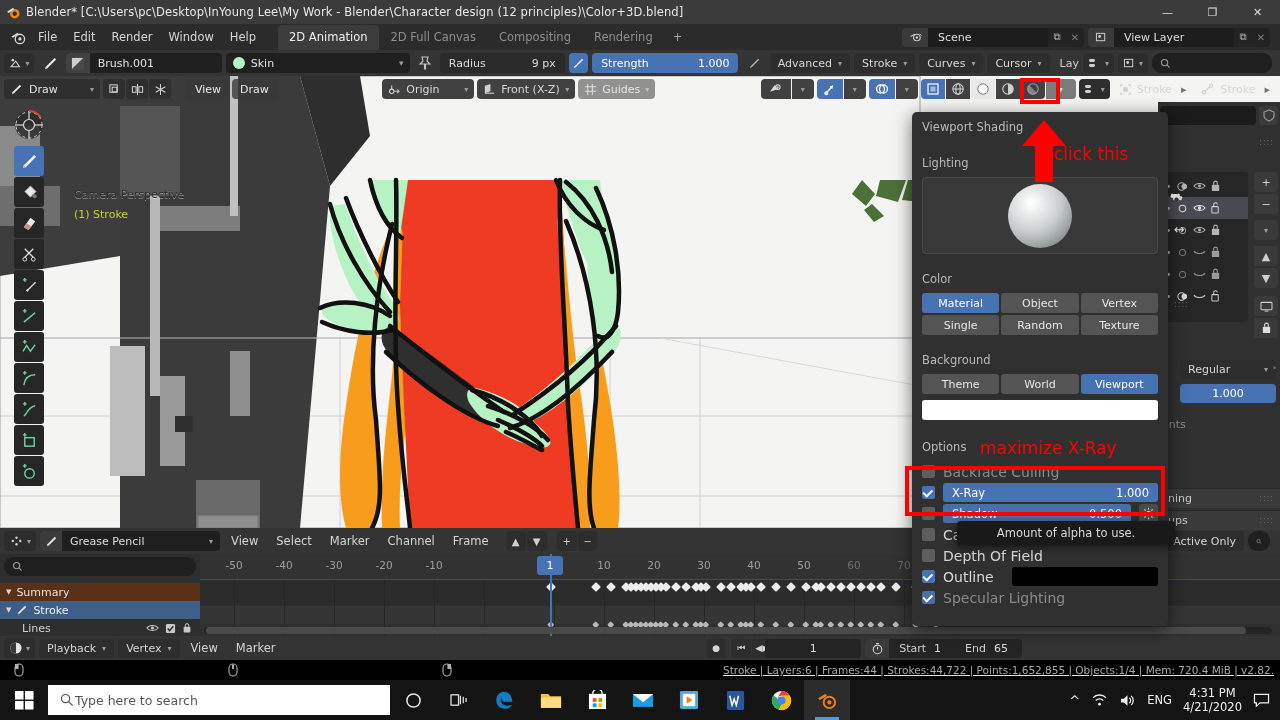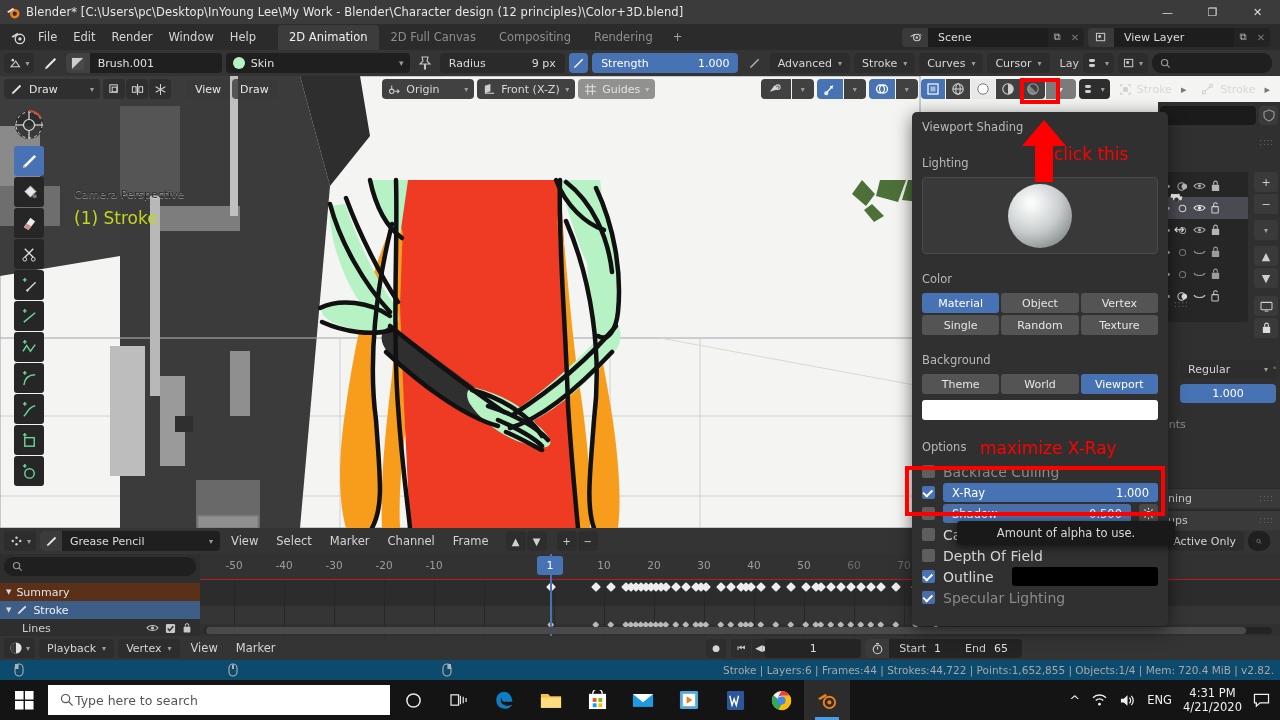--- a/index.html
+++ b/index.html
@@ -80,21 +80,21 @@
   .vph-group { display:flex; gap:1px; }
   .vph-sep { width:10px; }
   .seg { height:20px; min-width:22px; background:#2d2d2dE6; display:flex; align-items:center; justify-content:center; color:#cfcfcf; }
   .seg.first { border-radius:4px 0 0 4px; }
   .seg.last { border-radius:0 4px 4px 0; }
   .seg.on { background:#4772b3; color:#fff; }
   .seg.white { background:#e9e9e9; }
   .vph-right { margin-left:auto; display:flex; align-items:center; gap:3px; }
 
   .vp-textinfo { position:absolute; left:74px; top:112px; z-index:5; font-size:11px; color:#2c2c2c; text-shadow:0 1px 0 rgba(255,255,255,.4); }
-  .vp-obj { position:absolute; left:74px; top:132px; z-index:5; font-size:17px; color:#c3d61b; }
+  .vp-obj { position:absolute; left:74px; top:132px; z-index:5; font-size:11px; color:#c3d61b; }
 
   
   .ltools { position:absolute; left:14px; top:146px; width:30px; z-index:5; display:flex; flex-direction:column; gap:1px; }
   .ltool { width:30px; height:30px; background:#262626; border-radius:3px; display:flex; align-items:center; justify-content:center; position:relative; }
   .ltool.sel { background:#4772b3; }
   .gizmo { position:absolute; left:12px; top:108px; width:34px; height:34px; z-index:5; }
 
   
   .dope-hdr { position:absolute; left:0; top:528px; width:1280px; height:26px; background:#343434; display:flex; align-items:center; gap:4px; padding:0 4px; }
   .ds-menu { font-size:11.5px; color:#d4d4d4; padding:3px 7px; border-radius:3px; }
@@ -135,21 +135,21 @@
   .transport { display:flex; margin-left:auto; margin-right:auto; gap:1px; }
   .tr-btn { width:20px; height:19px; background:#2d2d2d; display:flex; align-items:center; justify-content:center; color:#d4d4d4; font-size:9px; }
   .frame-group { position:absolute; right:258px; top:3px; display:flex; gap:4px; }
   .fnum { width:96px; height:19px; background:#242424; border-radius:4px; display:flex; align-items:center; justify-content:center; font-size:11px; color:#dedede; }
   .frange { height:19px; background:#242424; border-radius:4px; display:flex; align-items:center; font-size:11px; color:#dedede; }
   .frange .ic { width:24px; height:19px; background:#3a3a3a; border-radius:4px 0 0 4px; display:flex; align-items:center; justify-content:center; }
   .frange .lbl { padding:0 8px 0 10px; color:#cfcfcf; }
   .frange .val { padding-right:14px; }
 
   
-  .statusbar { position:absolute; left:0; top:660px; width:1280px; height:20px; background:#0c4a6e; display:flex; align-items:center; }
+  .statusbar { position:absolute; left:0; top:660px; width:1280px; height:20px; background:#000000; display:flex; align-items:center;text-decoration:underline; }
   .sb-mouse { display:flex; align-items:center; gap:18px; padding-left:14px; color:#b0b0b0; }
   .sb-stats { margin-left:auto; padding-right:6px; font-size:10.5px; color:#a8a8a8; white-space:nowrap; }
 
   
   .rside { position:absolute; right:0; top:102px; width:122px; height:426px; background:#303030; z-index:2; }
   .rs-field { position:absolute; left:2px; top:4px; width:96px; height:19px; background:#1b1b1b; border-radius:4px; }
   .rs-shield { position:absolute; left:101px; top:4px; width:19px; height:19px; background:#3a3a3a; border-radius:4px; display:flex; align-items:center; justify-content:center; color:#9b9b9b; }
   .rs-dots { position:absolute; right:6px; font-size:8px; color:#6e6e6e; letter-spacing:1px; }
   .layerbox { position:absolute; left:2px; top:70px; width:88px; height:150px; background:#262626; border-radius:3px; }
   .lrow { position:absolute; left:0; width:88px; height:22px; display:flex; align-items:center; gap:4px; padding:0 5px; color:#b4b4b4; }

